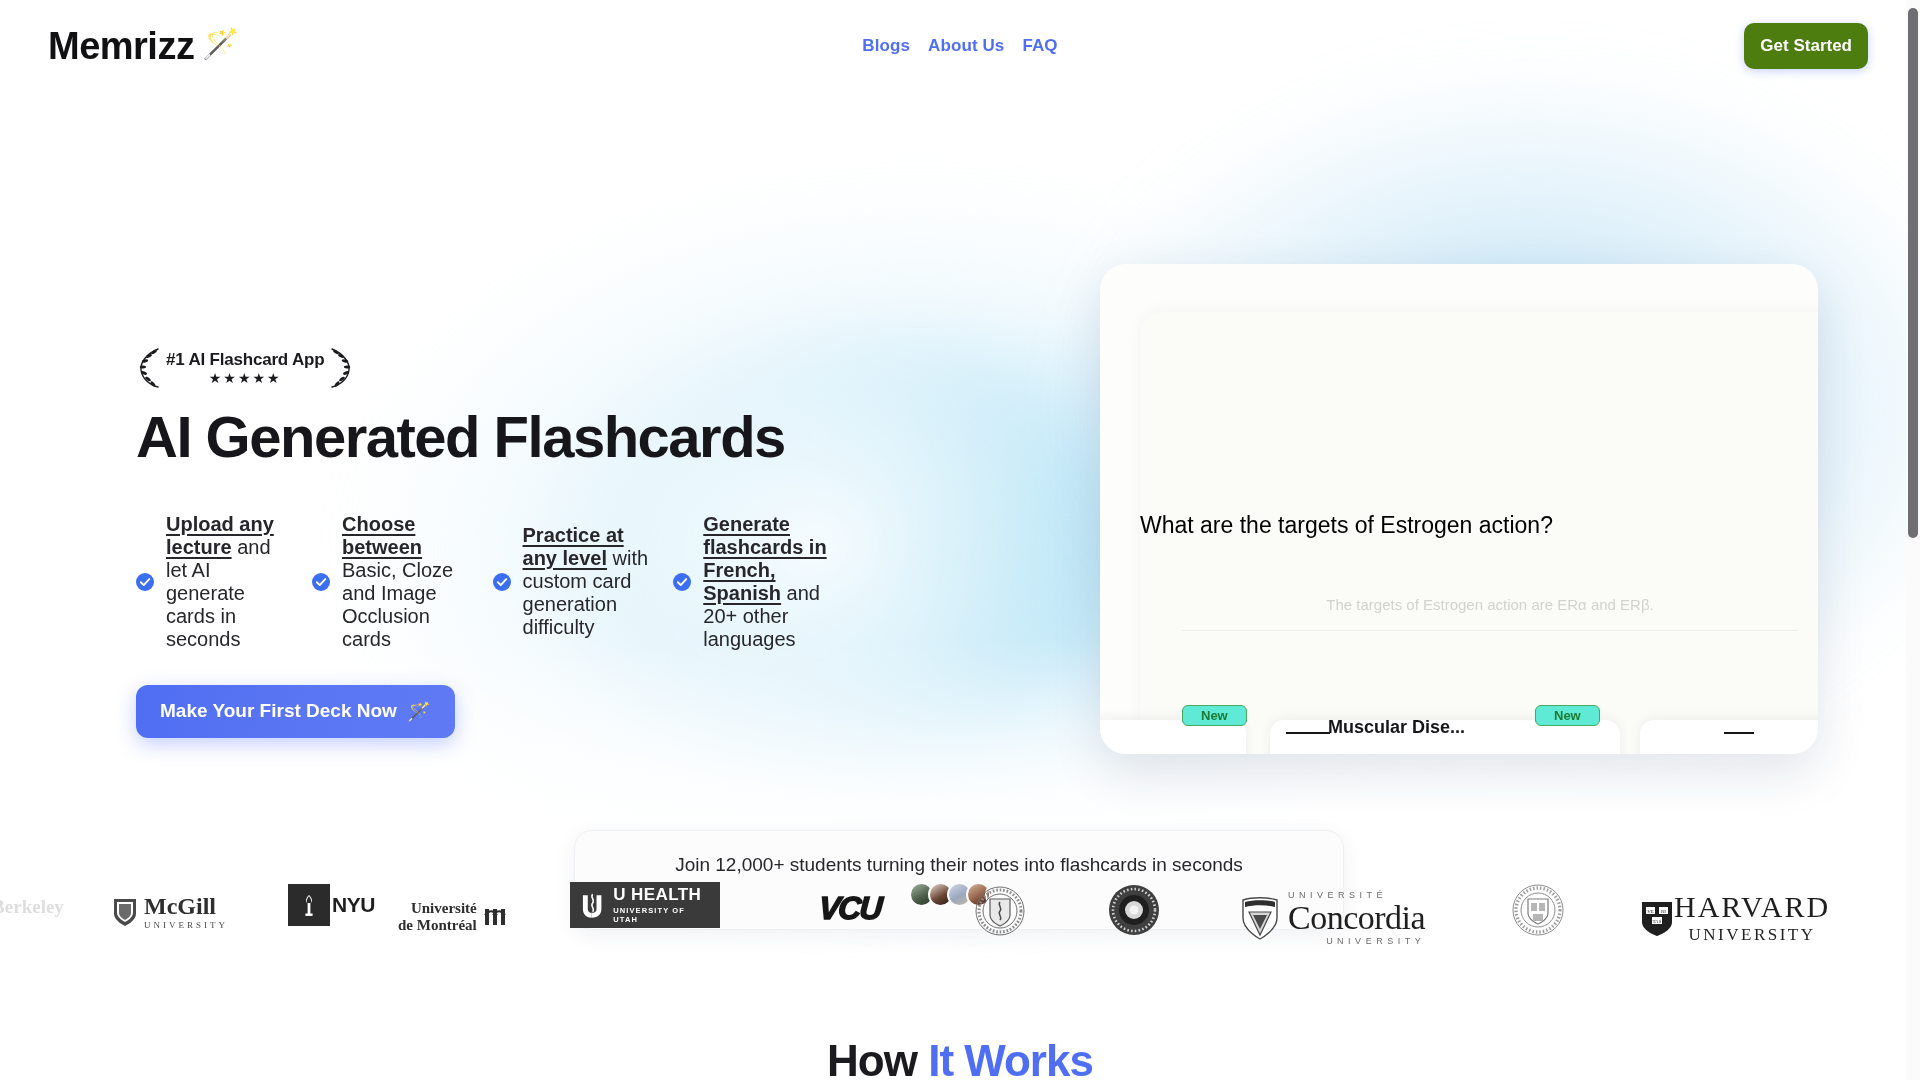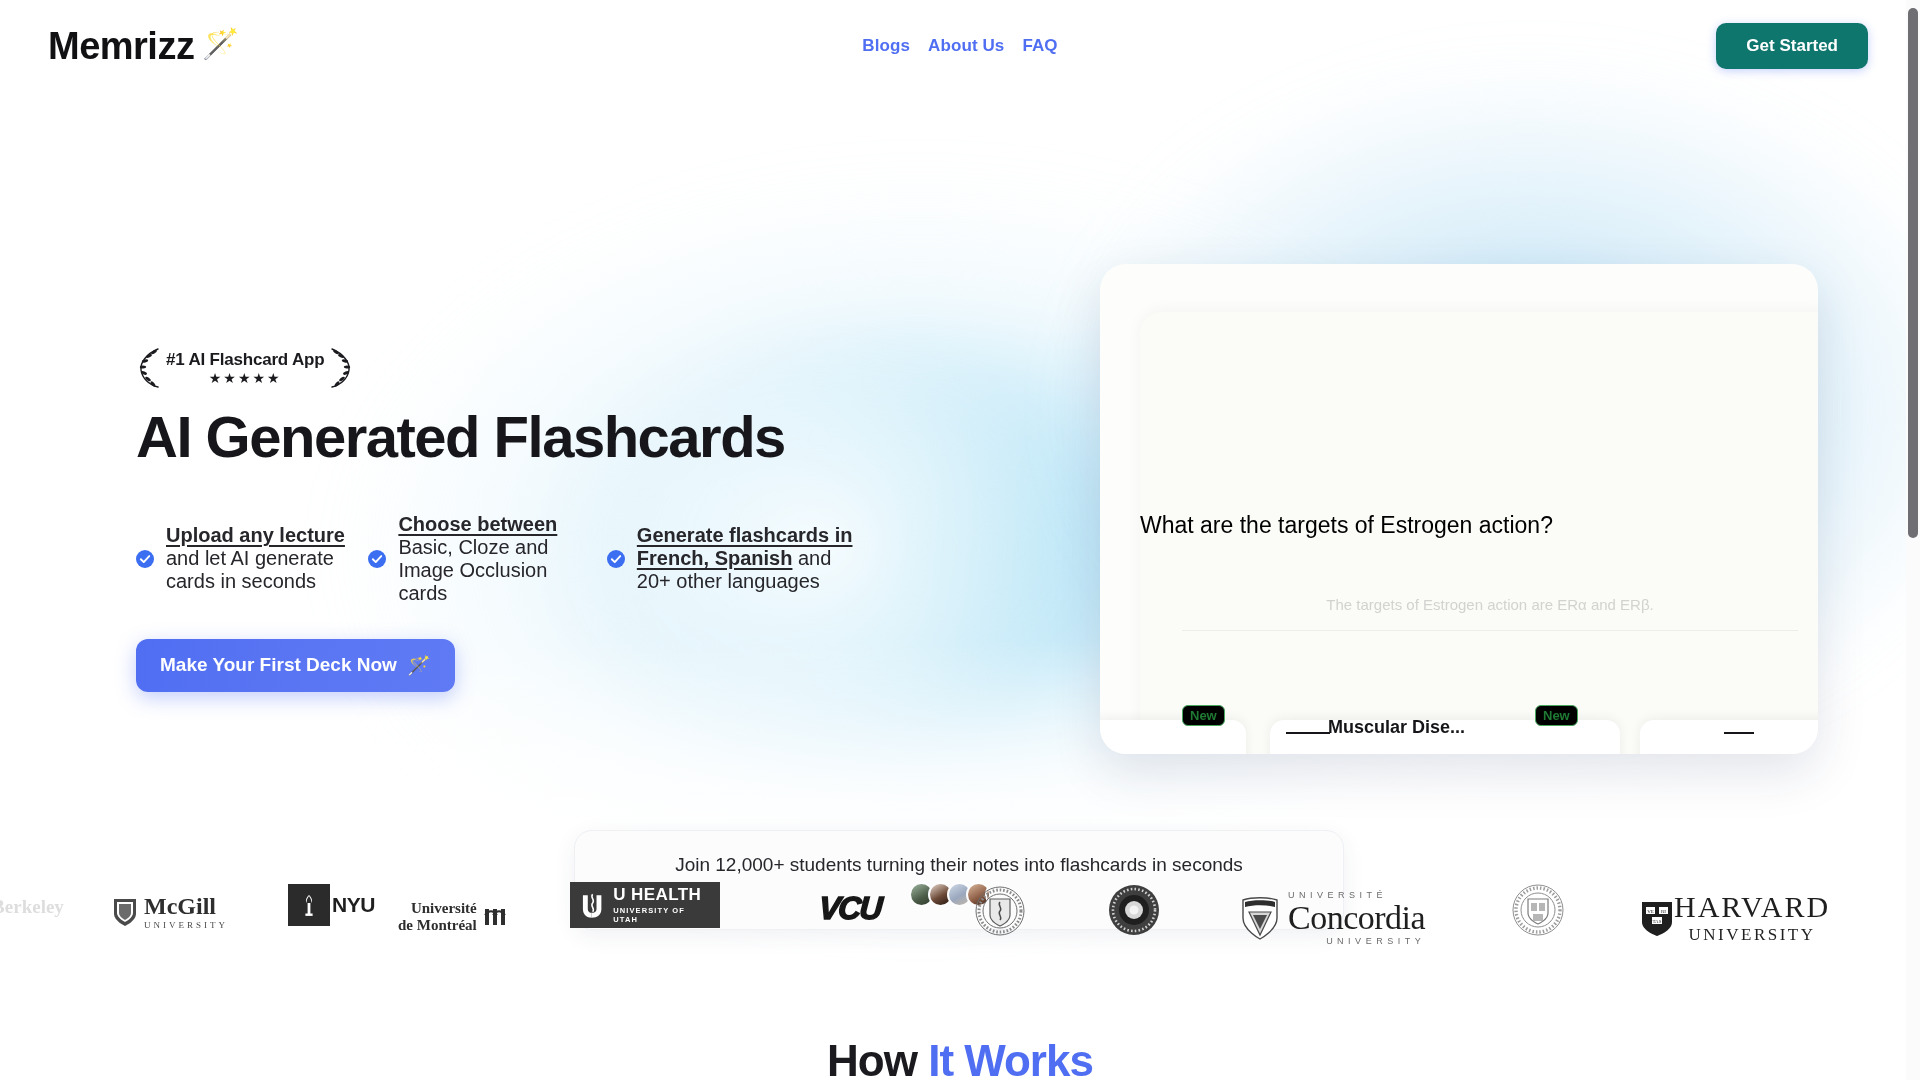--- a/index.html
+++ b/index.html
@@ -48,23 +48,23 @@
     position:absolute; left:50%; transform:translateX(-50%);
     display:flex; align-items:center; gap:18px;
   }
   .nav a {
     color:#4f6ef2; font-size:17px; font-weight:600; text-decoration:none;
     letter-spacing:0.1px;
   }
 
   .cta-top {
     margin-left:auto;
-    background:#0f766e; color:#fff; border:none;
+    background:#4d7c0f; color:#fff; border:none;
     font-family:inherit; font-size:17px; font-weight:600;
-    padding:13px 30px; border-radius:10px; cursor:pointer;
+    padding:13px 16px; border-radius:10px; cursor:pointer;
     box-shadow:0 2px 10px rgba(79,110,242,0.32);
   }
 
   
   .hero { position:relative; height:640px; }
 
   .hero-left { position:absolute; left:136px; top:252px; width:720px; }
 
   .badge { display:flex; align-items:center; gap:2px; height:48px; }
   .laurel { width:26px; height:44px; flex:none; }
@@ -120,22 +120,22 @@
   .pv-tile {
     position:absolute; bottom:-26px; background:#fff;
     border-radius:14px; box-shadow:0 -2px 12px rgba(0,0,0,0.06);
     height:74px;
   }
   .pv-tile.t1 { left:-54px; width:160px; }
   .pv-tile.t2 { left:130px; width:350px; }
   .pv-tile.t3 { left:500px; width:240px; }
   .new-badge {
     position:absolute; font-size:13px; font-weight:600; color:#1f7a33;
-    border:1px solid #48a85e; border-radius:6px; padding:2px 7px;
-    background:#000000;
+    border:1px solid #48a85e; border-radius:6px; padding:2px 18px;
+    background:#5eead4;
   }
   .nb1 { left:42px; bottom:42px; }
   .nb2 { left:395px; bottom:42px; }
   .pv-title {
     position:absolute; left:188px; bottom:30px; width:260px; text-align:left;
     font-size:18px; font-weight:700; color:#16161a;
   }
   .pv-dash { position:absolute; height:2px; background:#16161a; bottom:34px; }
   .d1 { left:146px; width:44px; }
   .d2 { left:584px; width:30px; }
@@ -262,20 +262,27 @@
             <circle cx="10" cy="10" r="10" fill="#3b6ef0"></circle>
             <path d="M5.4 10.3 L8.6 13.4 L14.7 6.8" fill="none" stroke="#fff" stroke-width="2.1" stroke-linecap="round" stroke-linejoin="round"></path>
           </svg>
           <span><b>Choose between</b><span>  Basic, Cloze and Image Occlusion cards</span></span>
         </div>
         <div class="bullet">
           <svg class="check" viewBox="0 0 20 20">
             <circle cx="10" cy="10" r="10" fill="#3b6ef0"></circle>
             <path d="M5.4 10.3 L8.6 13.4 L14.7 6.8" fill="none" stroke="#fff" stroke-width="2.1" stroke-linecap="round" stroke-linejoin="round"></path>
           </svg>
+          <span><b>Practice at any level</b><span>  with custom card generation difficulty</span></span>
+        </div>
+        <div class="bullet">
+          <svg class="check" viewBox="0 0 20 20">
+            <circle cx="10" cy="10" r="10" fill="#3b6ef0"></circle>
+            <path d="M5.4 10.3 L8.6 13.4 L14.7 6.8" fill="none" stroke="#fff" stroke-width="2.1" stroke-linecap="round" stroke-linejoin="round"></path>
+          </svg>
           <span><b>Generate flashcards in French, Spanish</b><span> and 20+ other languages</span></span>
         </div>
       </div>
 
       <button class="cta-hero">
         <span>Make Your First Deck Now</span>
         <span>🪄</span>
       </button>
     </div>
 

